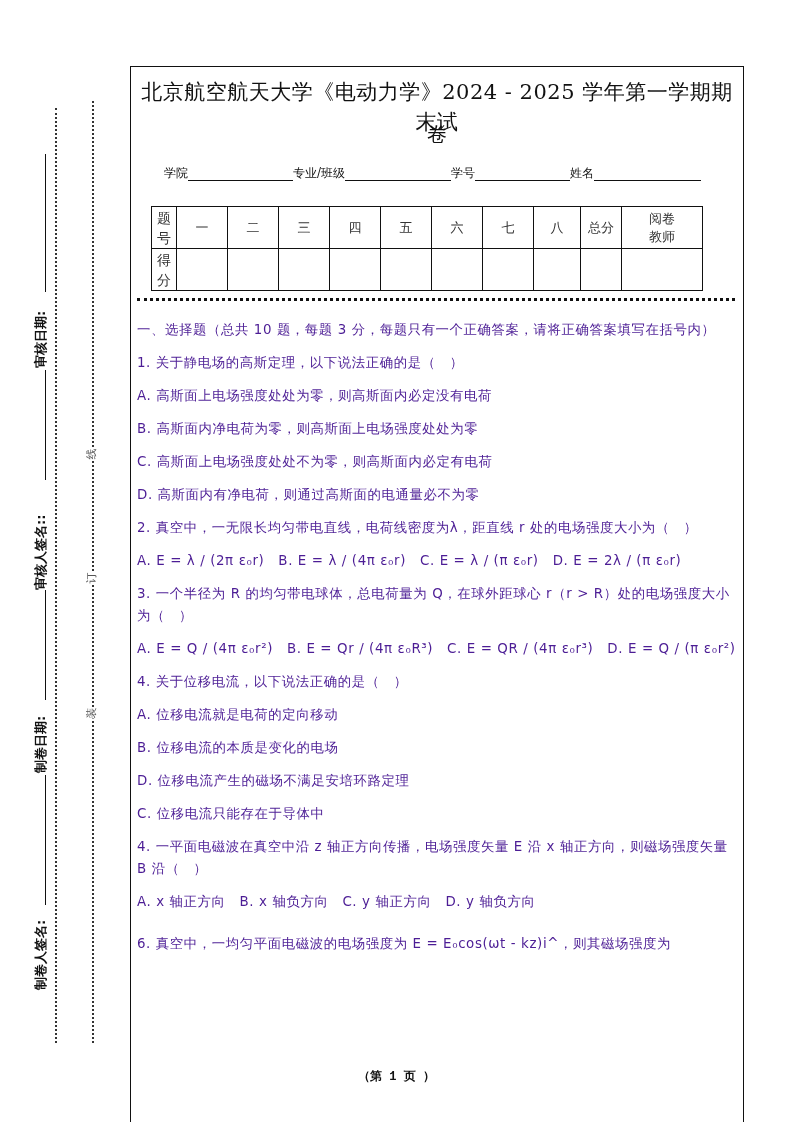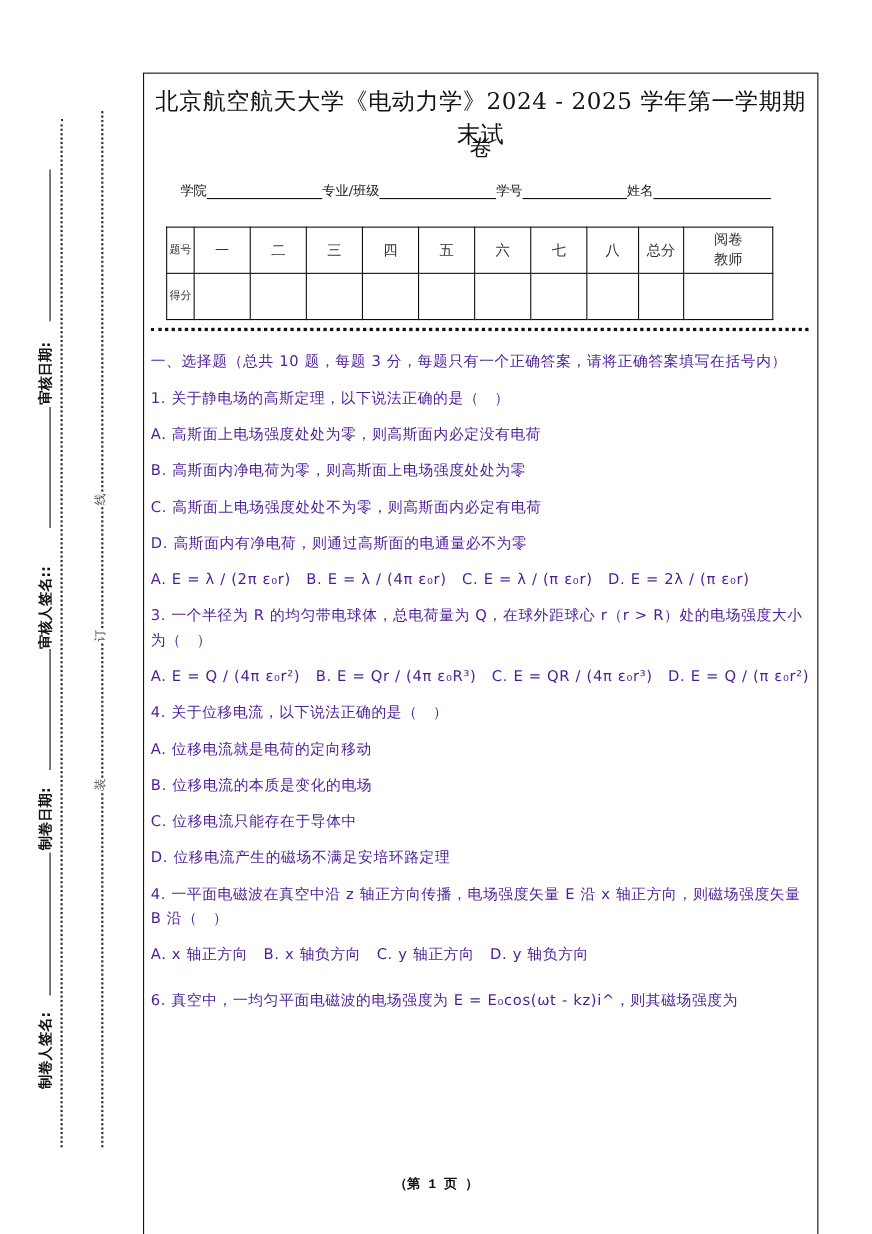--- a/index.html
+++ b/index.html
@@ -42,21 +42,21 @@
     }
     .info-row .lbl { white-space: nowrap; }
     .info-row .blank { display: inline-block; border-bottom: 1px solid #111; height: 13px; }
     table.score {
       position: absolute; left: 20px; top: 139px; border-collapse: collapse;
       font-size: 13px; color: #333;
     }
     table.score td {
       border: 1.2px solid #111; text-align: center; vertical-align: middle; padding: 0;
     }
-    table.score td.rowhead { width: 24px; font-size: 10px; line-height: 20px; }
+    table.score td.rowhead { width: 24px; font-size: 14px; line-height: 20px; }
     .sep-dots {
       position: absolute; left: 6px; top: 231px; width: 598px; height: 0;
       border-top: 3px dotted #111;
     }
     .content {
       position: absolute; left: 6px; top: 252px; width: 600px;
       font-family: "DejaVu Sans", "Liberation Sans", sans-serif;
       font-size: 13.4px; line-height: 22px; color: #4c1d95;
     }
     .content p { margin: 0; }
@@ -142,30 +142,31 @@
 
   <div class="content">
     <p class="section">一、选择题（总共 10 题，每题 3 分，每题只有一个正确答案，请将正确答案填写在括号内）</p>
 
     <p class="q">1. 关于静电场的高斯定理，以下说法正确的是（　）</p>
     <p class="opt">A. 高斯面上电场强度处处为零，则高斯面内必定没有电荷</p>
     <p class="opt">B. 高斯面内净电荷为零，则高斯面上电场强度处处为零</p>
     <p class="opt">C. 高斯面上电场强度处处不为零，则高斯面内必定有电荷</p>
     <p class="opt">D. 高斯面内有净电荷，则通过高斯面的电通量必不为零</p>
 
+    <p class="q">2. 真空中，一无限长均匀带电直线，电荷线密度为λ，距直线 r 处的电场强度大小为（　）</p>
     <p class="opt">A. E = λ / (2π ε₀r)　B. E = λ / (4π ε₀r)　C. E = λ / (π ε₀r)　D. E = 2λ / (π ε₀r)</p>
 
     <p class="q">3. 一个半径为 R 的均匀带电球体，总电荷量为 Q，在球外距球心 r（r &gt; R）处的电场强度大小为（　）</p>
     <p class="opt">A. E = Q / (4π ε₀r²)　B. E = Qr / (4π ε₀R³)　C. E = QR / (4π ε₀r³)　D. E = Q / (π ε₀r²)</p>
 
     <p class="q">4. 关于位移电流，以下说法正确的是（　）</p>
     <p class="opt">A. 位移电流就是电荷的定向移动</p>
     <p class="opt">B. 位移电流的本质是变化的电场</p>
+    <p class="opt">D. 位移电流产生的磁场不满足安培环路定理</p>
     <p class="opt">C. 位移电流只能存在于导体中</p>
-    <p class="opt">D. 位移电流产生的磁场不满足安培环路定理</p>
 
     <p class="q">4. 一平面电磁波在真空中沿 z 轴正方向传播，电场强度矢量 E 沿 x 轴正方向，则磁场强度矢量 B 沿（　）</p>
     <p class="opt">A. x 轴正方向　B. x 轴负方向　C. y 轴正方向　D. y 轴负方向</p>
 
     <p class="q gap">6. 真空中，一均匀平面电磁波的电场强度为 E = E₀cos(ωt - kz)i^，则其磁场强度为</p>
   </div>
 </div>
 
 <div class="footer">（第 1 页 ）</div>
 

